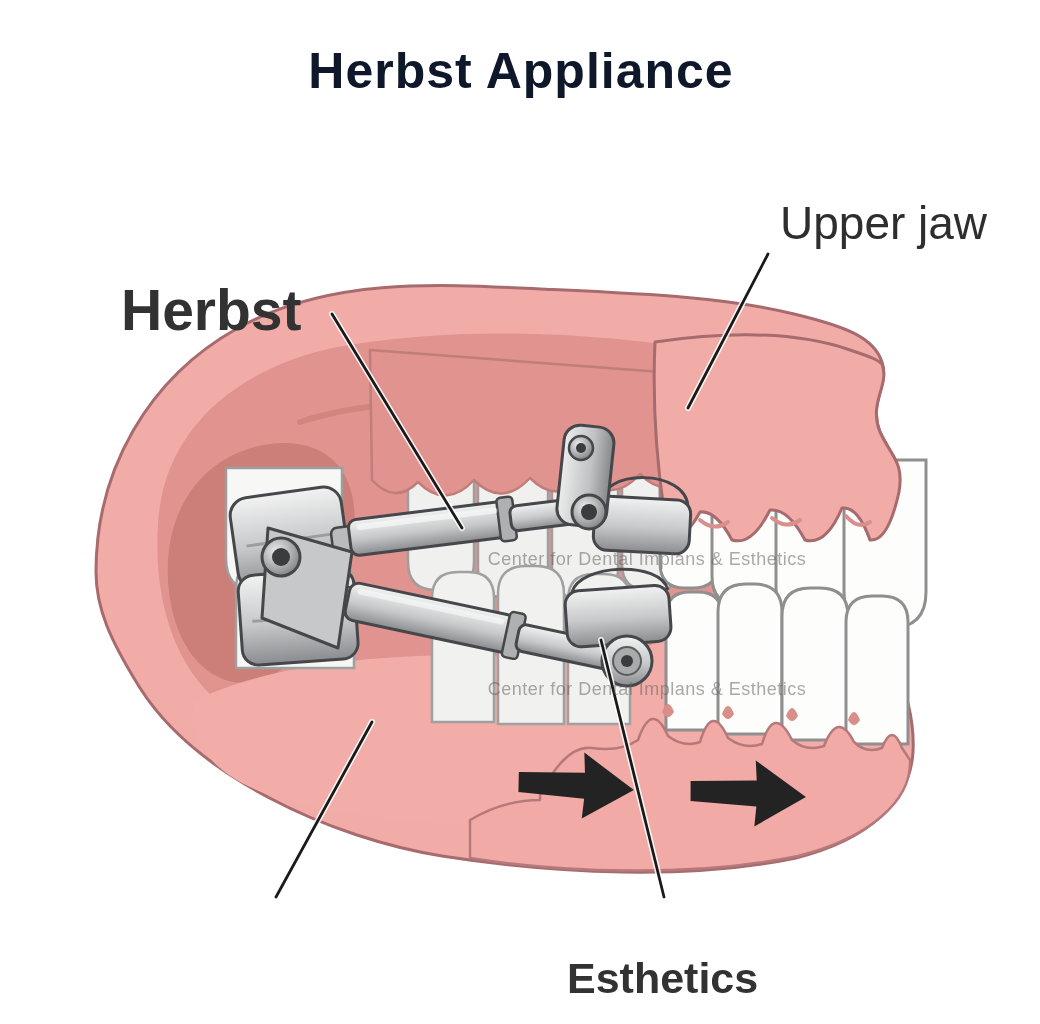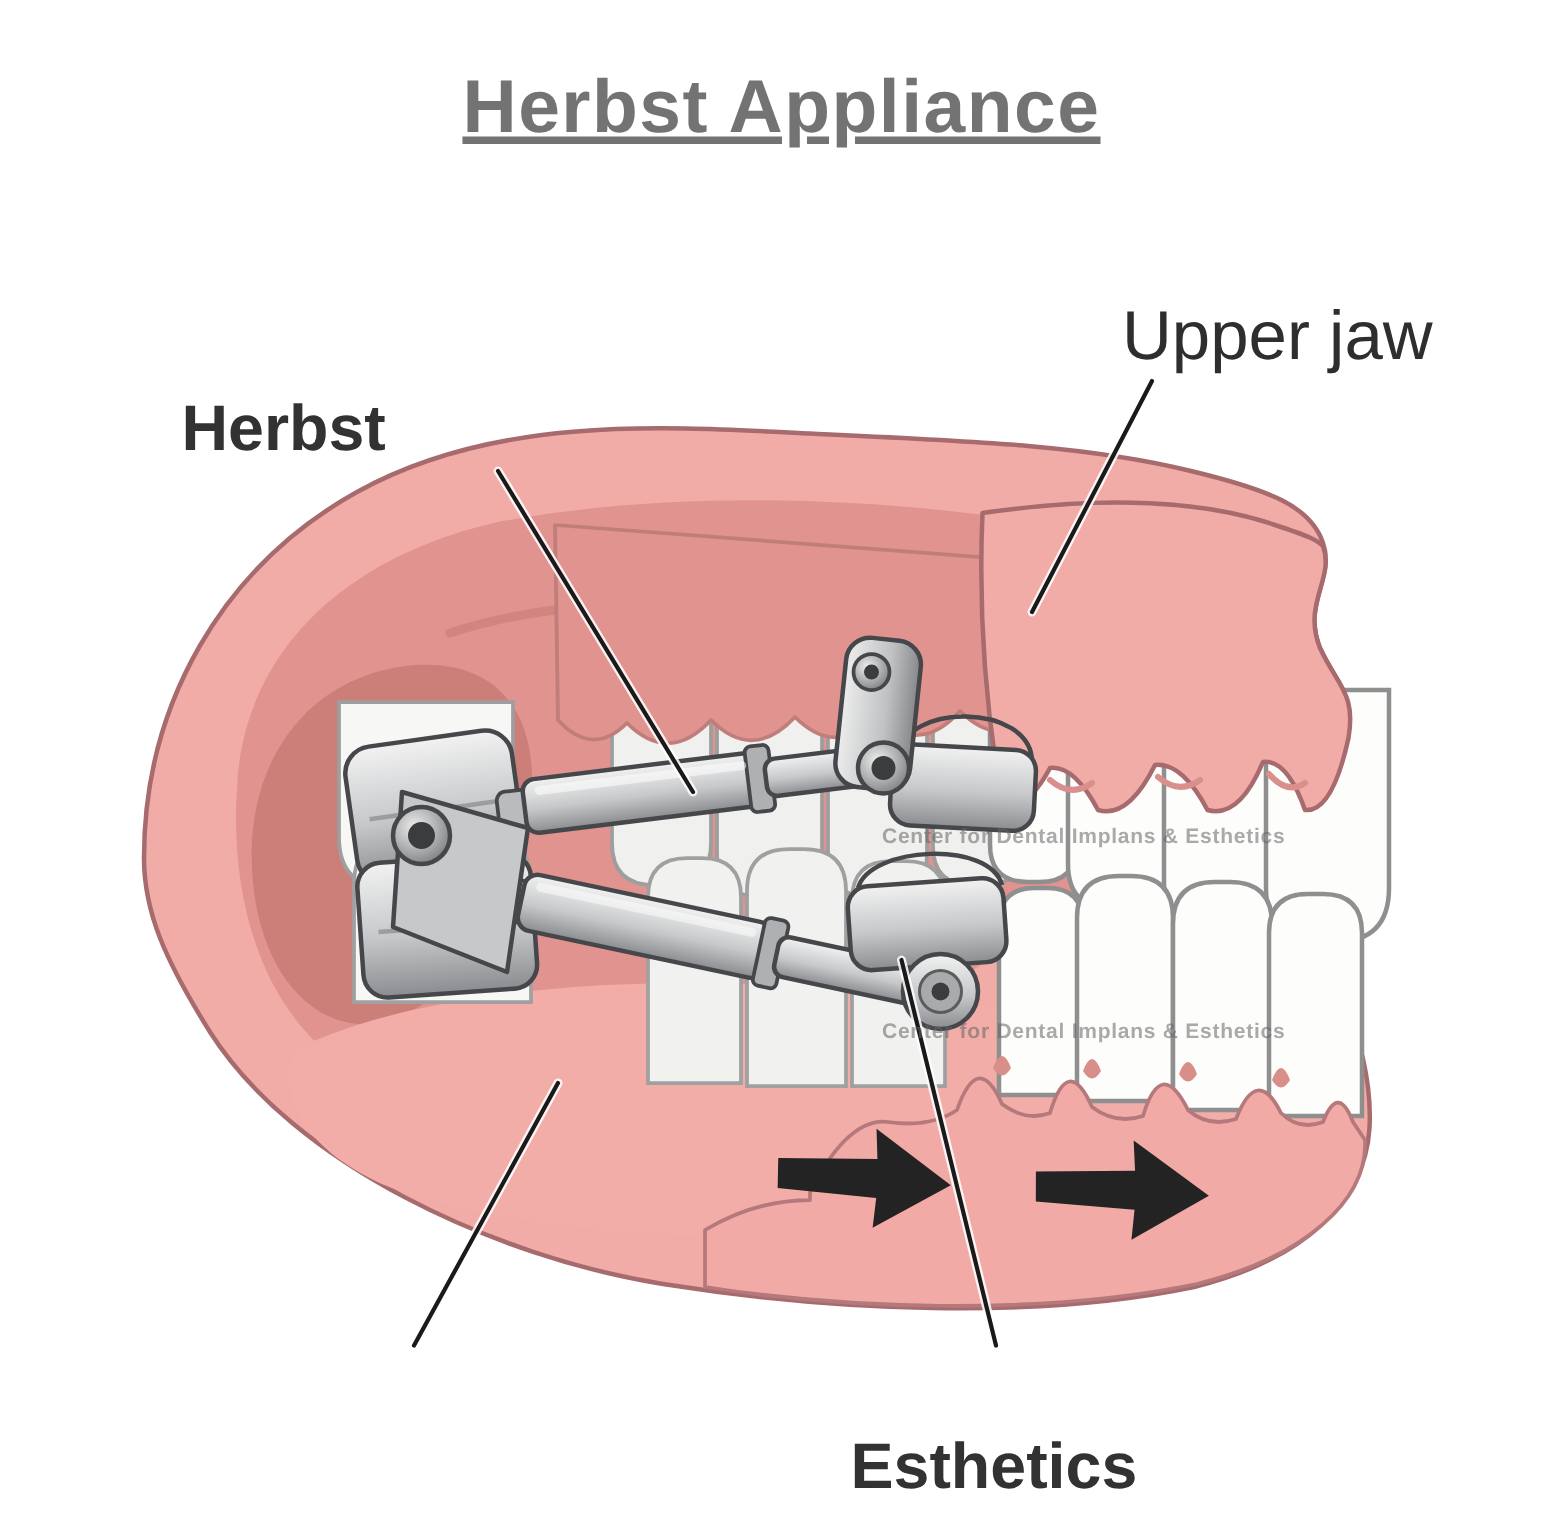--- a/index.html
+++ b/index.html
@@ -5,30 +5,30 @@
   html,body{margin:0;padding:0;}
   body{
     width:1040px;height:1024px;position:relative;overflow:hidden;
     background:#ffffff;
     font-family:"Liberation Sans", sans-serif;
   }
   .stage{position:absolute;inset:0;}
   svg.art{position:absolute;left:0;top:0;}
   .title{
     position:absolute;left:2px;right:0;top:42px;text-align:center;
-    font-size:50px;font-weight:700;color:#737373;letter-spacing:1px;text-decoration:underline;
+    font-size:50px;font-weight:700;color:#0f172a;letter-spacing:1px;
   }
   .lbl{position:absolute;color:#323232;white-space:pre-line;}
-  .lbl-herbst{left:121px;top:210px;font-size:43px;font-weight:700;line-height:1.18;}
-  .lbl-upper{left:748px;top:196px;font-size:46px;font-weight:400;color:#2e2e2e;}
+  .lbl-herbst{left:121px;top:210px;font-size:57px;font-weight:700;line-height:1.18;}
+  .lbl-upper{left:780px;top:196px;font-size:46px;font-weight:400;color:#2e2e2e;}
   .lbl-lower{left:163px;top:900px;font-size:44px;font-weight:700;}
   .lbl-tele{left:567px;top:904px;font-size:43px;font-weight:700;line-height:1.16;}
   .wm{
-    position:absolute;left:437px;width:420px;text-align:right;
-    font-size:14px;font-weight:700;color:rgba(100,100,100,0.55);letter-spacing:.5px;
+    position:absolute;left:437px;width:420px;text-align:center;
+    font-size:18px;font-weight:400;color:rgba(100,100,100,0.55);letter-spacing:.5px;
   }
   .wm1{top:549px;}
   .wm2{top:679px;}
 </style>
 </head>
 <body>
 
 <div class="stage">
 
   <svg class="art" width="1040" height="1024" viewBox="0 0 1040 1024">

